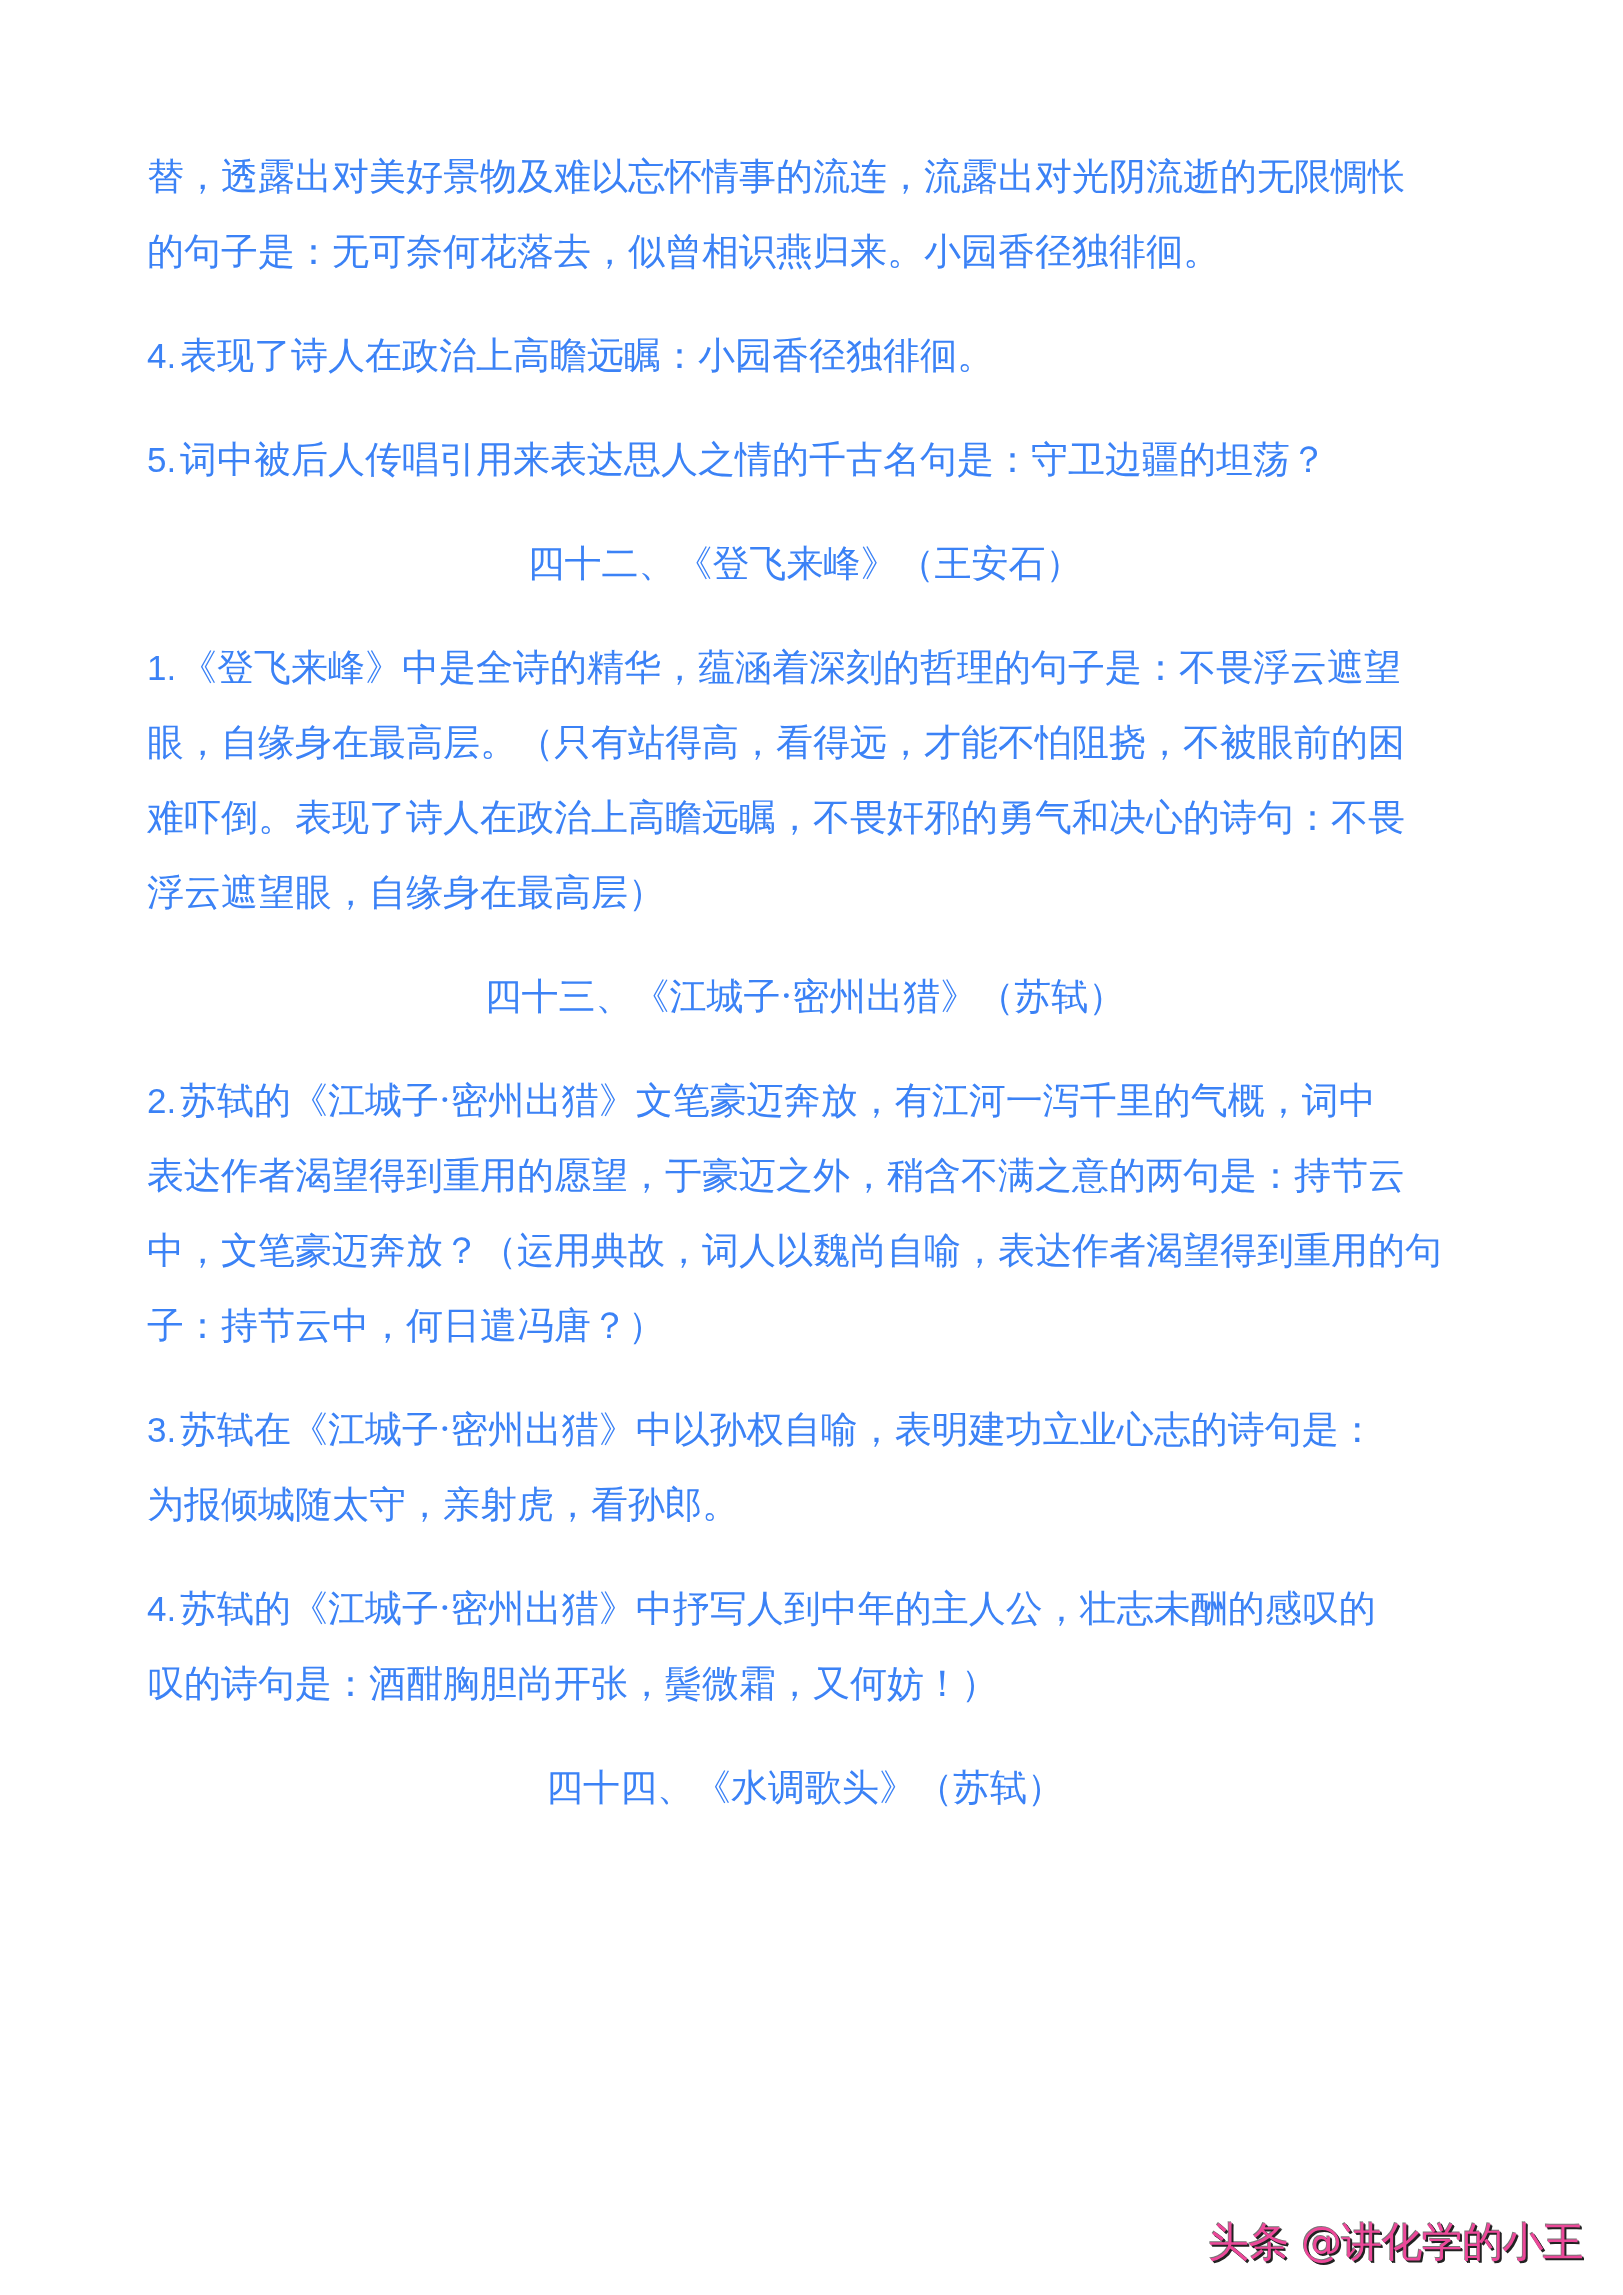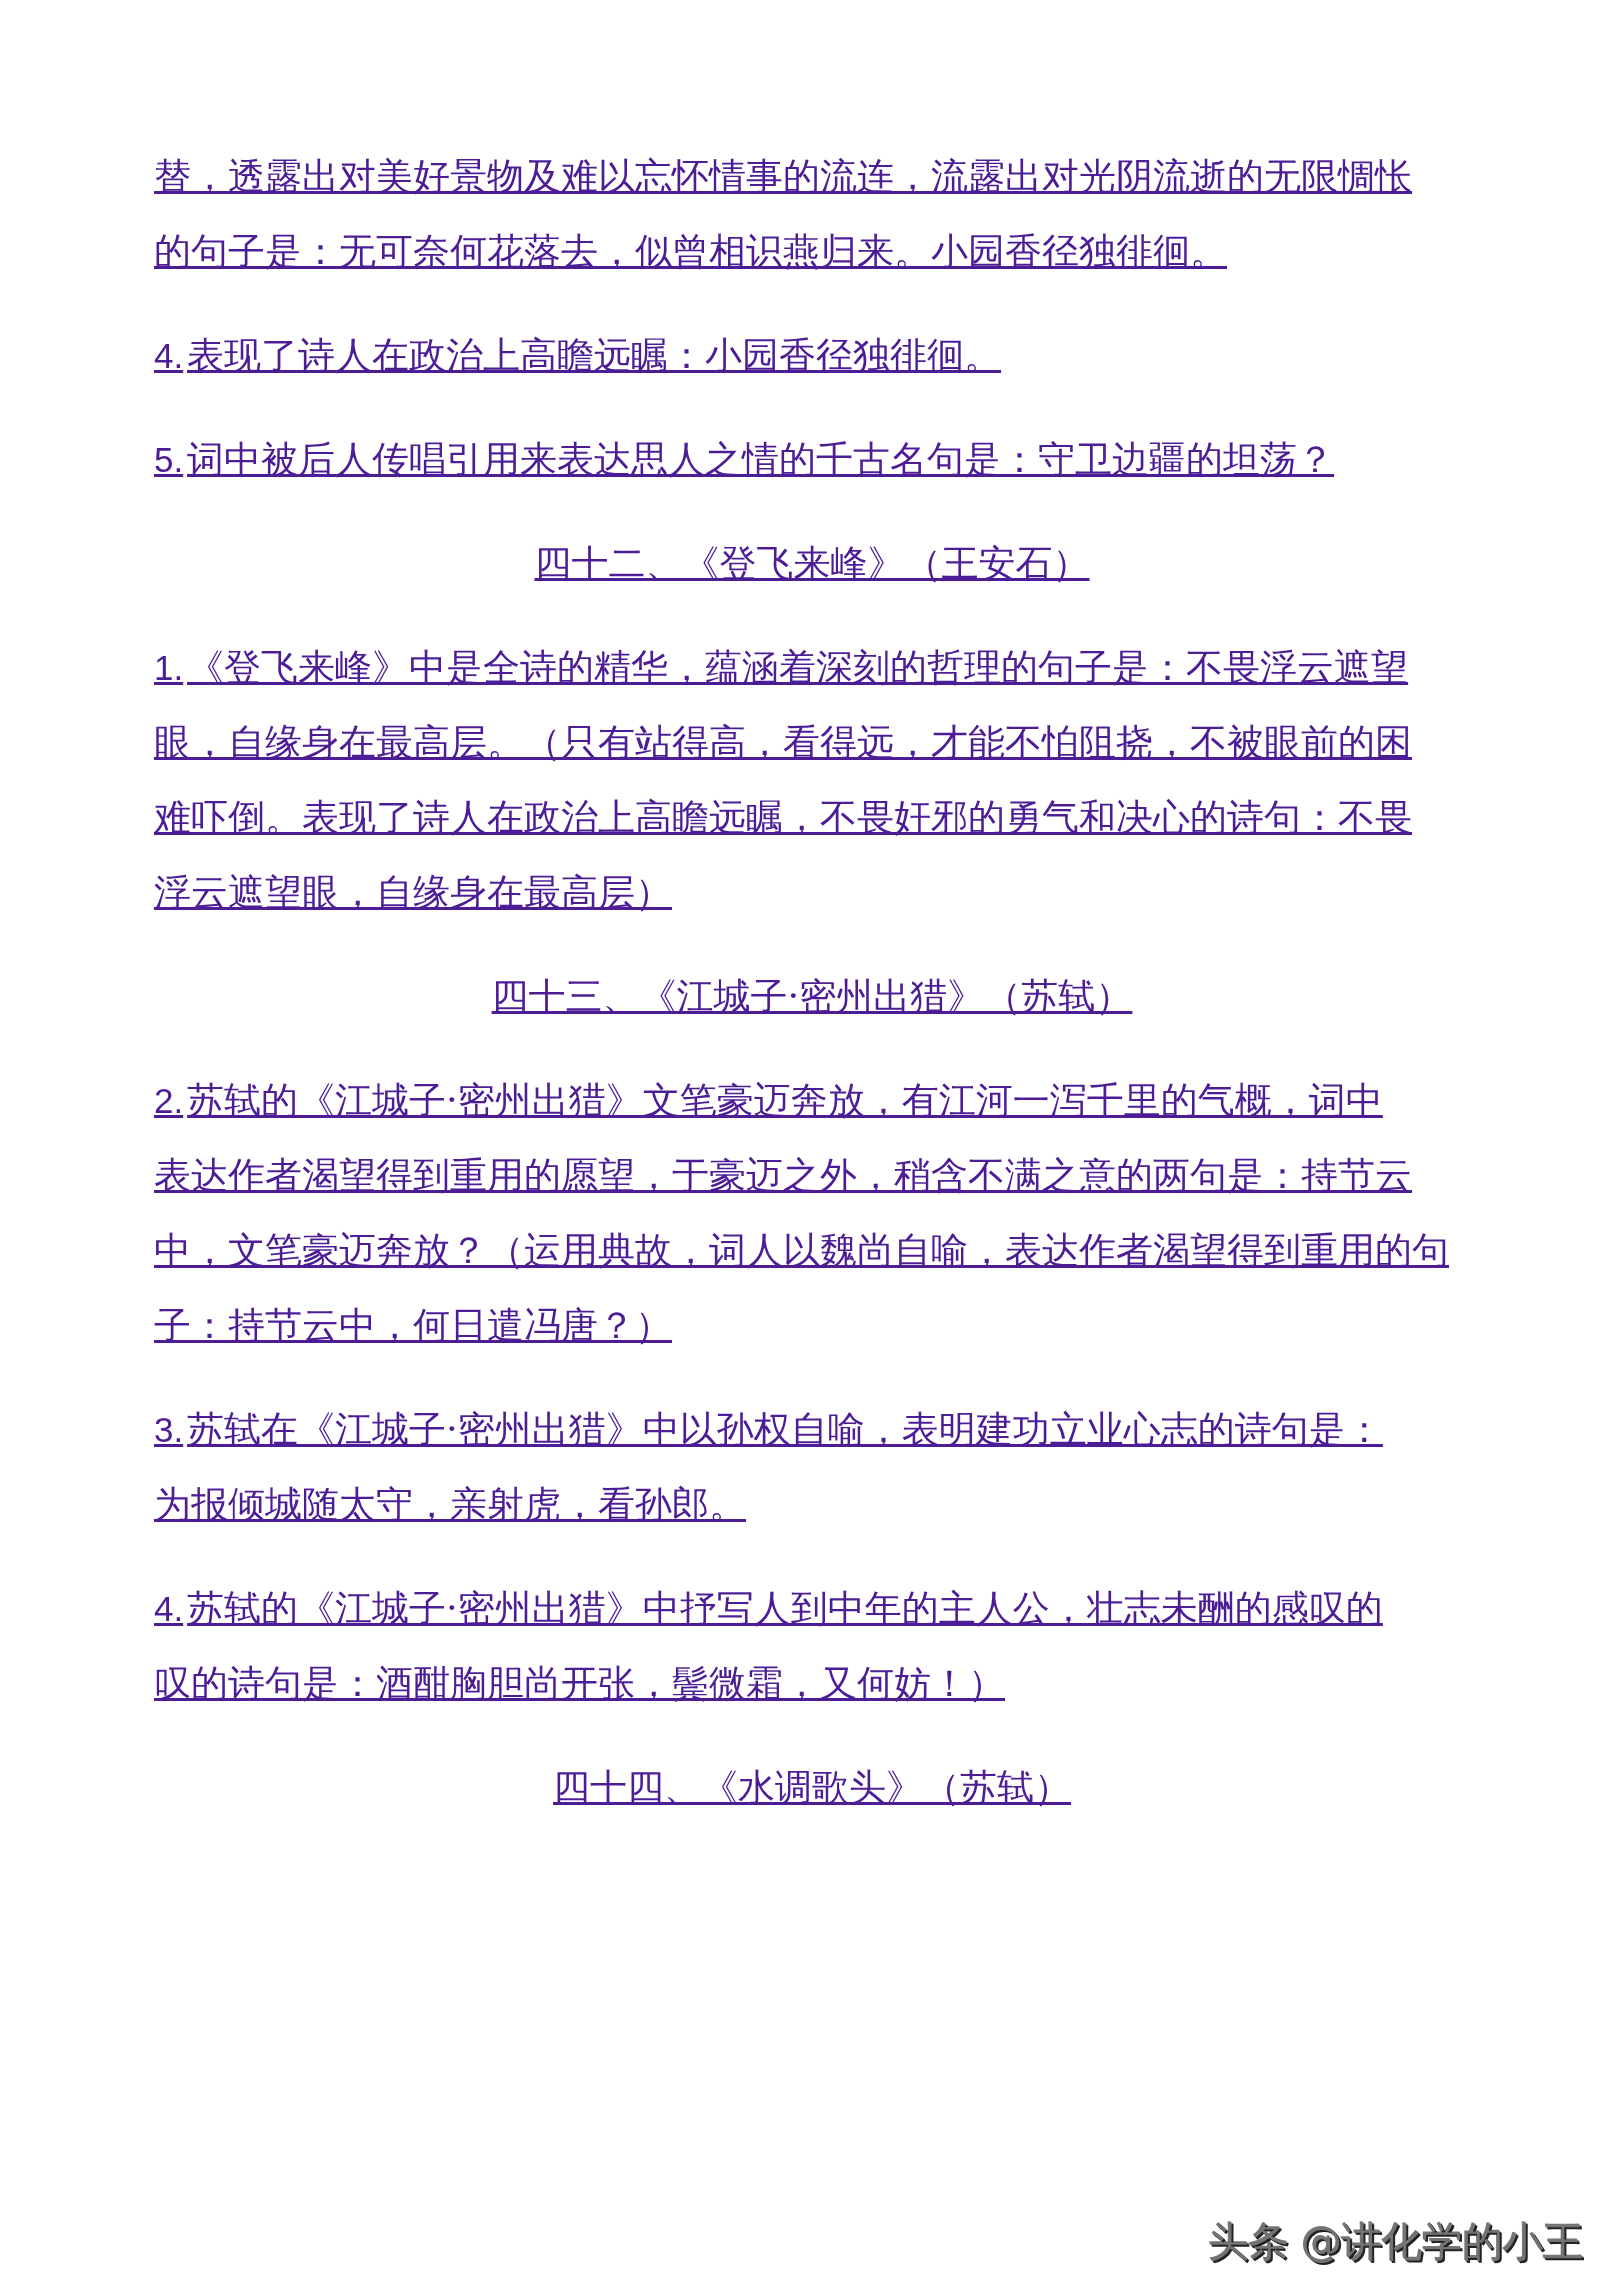--- a/index.html
+++ b/index.html
@@ -8,28 +8,27 @@
     background: #ffffff;
   }
   body {
     width: 1623px;
     height: 2295px;
     position: relative;
     overflow: hidden;
   }
   .page {
     position: absolute;
-    left: 154px;
+    left: 147px;
     top: 139px;
     width: 1316px;
     font-family: "DejaVu Serif", "Liberation Serif", serif;
     font-size: 37px;
     line-height: 75px;
-    color: #4c1d95;
-    text-decoration: underline;
+    color: #3b82f6;
   }
   .para {
     margin: 0 0 29px 0;
   }
   .line {
     white-space: nowrap;
     height: 75px;
   }
   .num {
     font-family: "Liberation Sans", "DejaVu Sans", sans-serif;
@@ -40,21 +39,21 @@
     margin: 0 0 29px 0;
     text-align: center;
   }
   .watermark {
     position: absolute;
     left: 1208px;
     top: 2216px;
     font-family: "DejaVu Sans", "Liberation Sans", sans-serif;
     font-size: 41px;
     line-height: 52px;
-    color: #737373;
+    color: #ec4899;
     white-space: nowrap;
     text-shadow: 2px 2px 0 #222222, 1.3px 1.3px 0 #333333, -0.7px -0.7px 0 #777777;
     letter-spacing: -0.7px;
   }
 </style>
 </head>
 <body>
 
 <div class="page">
 

